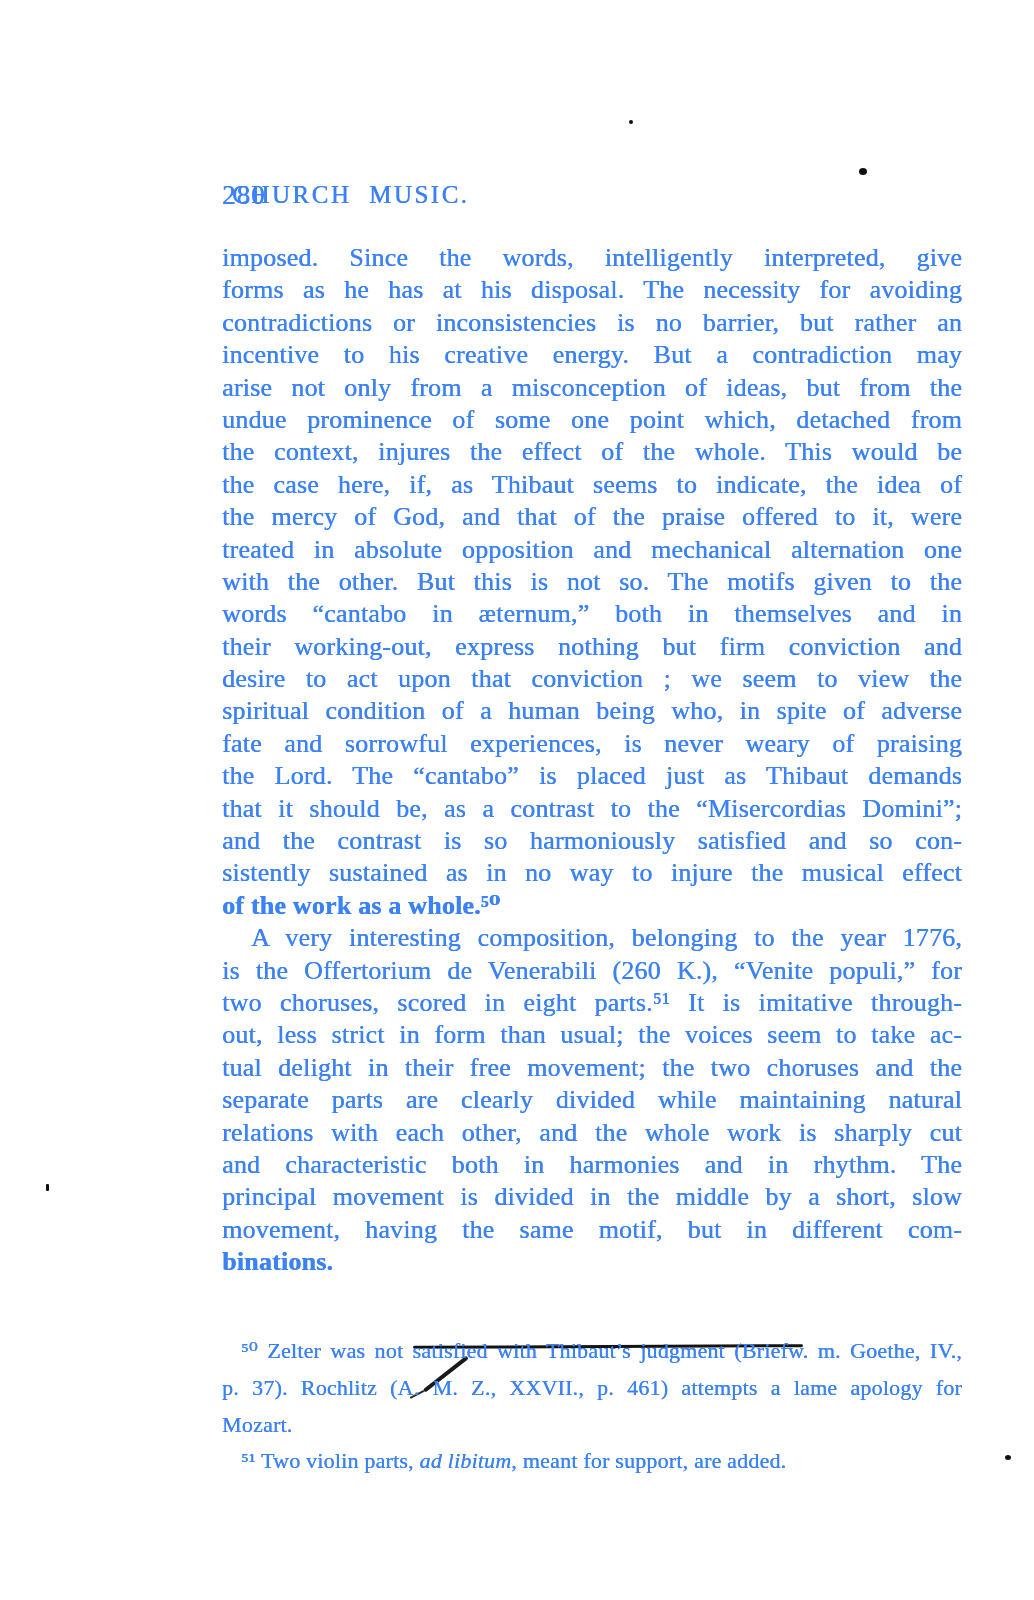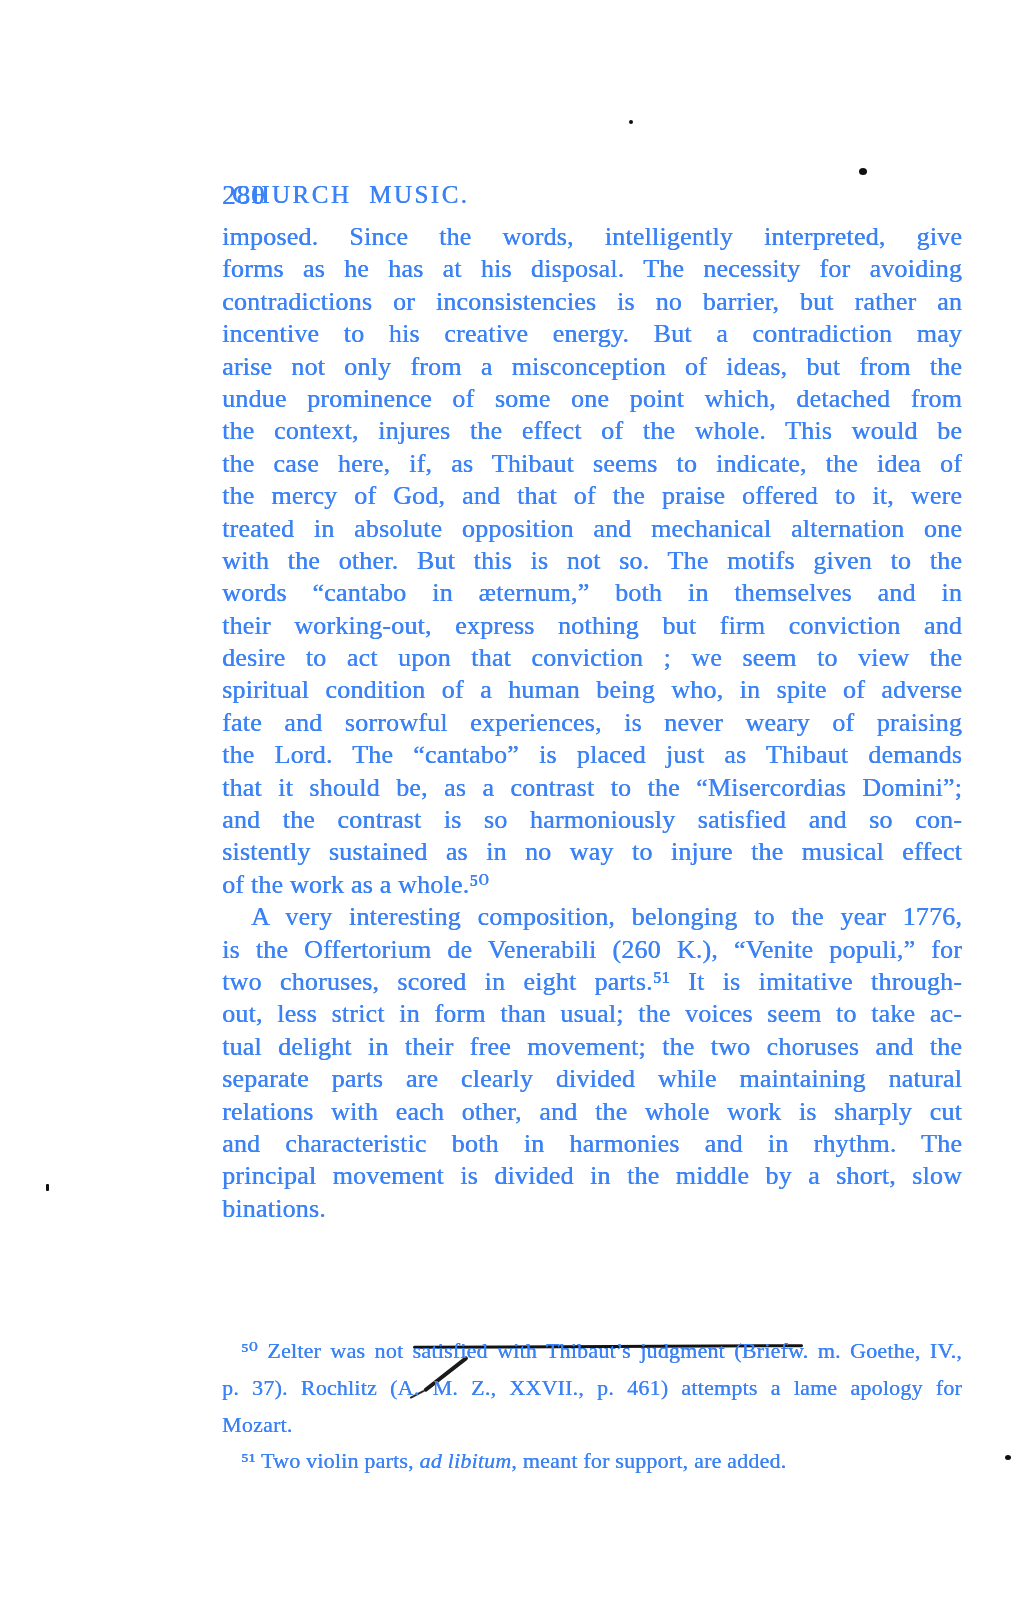--- a/index.html
+++ b/index.html
@@ -20,31 +20,31 @@
   }
   .running-head{
     position:absolute;left:0;right:0;top:1px;
     text-align:left;
     transform:translateX(10px);
     font-size:25px;letter-spacing:2.5px;word-spacing:9px;
     text-shadow:0.5px 0 0 currentColor;
   }
   
   .body-text{
-    position:absolute;left:222px;top:221px;width:740px;
+    position:absolute;left:222px;top:242px;width:740px;
     font-size:26px;line-height:32.4px;
     letter-spacing:0.2px;
     text-shadow:0.4px 0 0 currentColor;
   }
   .line{
     text-align:justify;
     text-align-last:justify;
     height:32.4px;
   }
-  .line.last{text-align-last:left;}
+  .line.last{text-align-last:left;font-weight:bold;}
   .line.indent{text-indent:29px;}
   
   .fn-rule{
     position:absolute;left:413px;top:1345px;width:390px;height:3px;
     background:#131313;border-radius:2px;transform:rotate(-0.25deg);
   }
   .pen-slash{
     position:absolute;left:424px;top:1389px;width:55px;height:3.5px;
     background:#1a1a1a;border-radius:2px;
     transform-origin:0 50%;transform:rotate(-38deg);
@@ -108,20 +108,21 @@
     <div class="line last">of the work as a whole.⁵⁰</div>
     <div class="line indent">A very interesting composition, belonging to the year 1776,</div>
     <div class="line">is the Offertorium de Venerabili (260 K.), “Venite populi,” for</div>
     <div class="line">two choruses, scored in eight parts.⁵¹  It is imitative through-</div>
     <div class="line">out, less strict in form than usual; the voices seem to take ac-</div>
     <div class="line">tual delight in their free movement;  the two choruses and the</div>
     <div class="line">separate parts are clearly divided while maintaining natural</div>
     <div class="line">relations with each other, and the whole work is sharply cut</div>
     <div class="line">and characteristic both in harmonies and in rhythm.  The</div>
     <div class="line">principal movement is divided in the middle by a short, slow</div>
+    <div class="line">movement, having the same motif, but in different com-</div>
     <div class="line last">binations.</div>
   </div>
 
   <div class="fn-rule"></div>
   <div class="pen-slash"></div>
   <div class="pen-slash-tail"></div>
 
   <div class="footnotes">
     <div class="fn-line indent">⁵⁰ Zelter was not satisfied with  Thibaut’s judgment (Briefw. m. Goethe, IV.,</div>
     <div class="fn-line">p. 37).  Rochlitz  (A.  M.  Z.,  XXVII.,  p.  461)  attempts  a  lame  apology  for</div>

